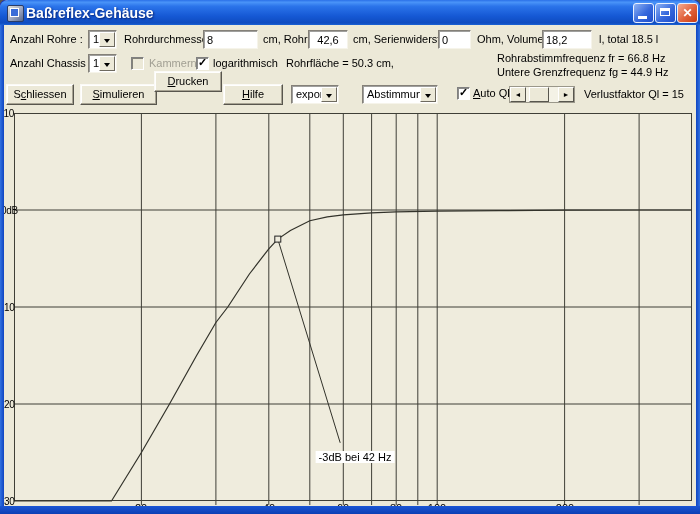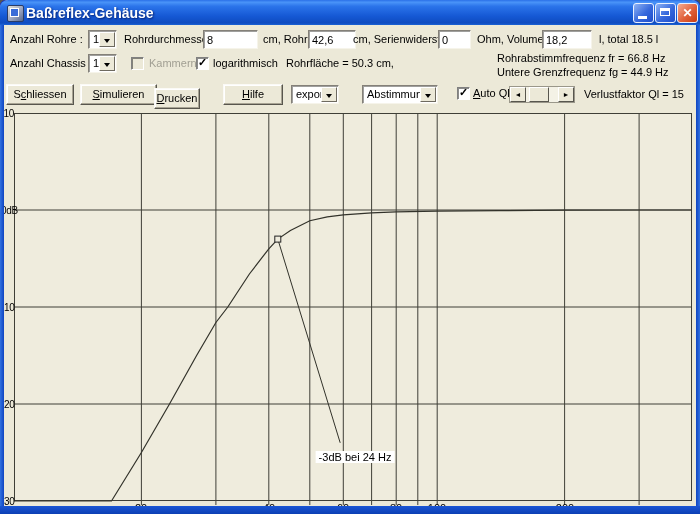--- a/index.html
+++ b/index.html
@@ -118,21 +118,21 @@
   <span class="lab" style="left:10px;top:33px">Anzahl Rohre :</span>
   <div class="combo" style="left:88px;top:30px;width:29px">
     <span class="combo-val">1</span>
     <span class="combo-btn">
         <span class="tri"></span>
       </span>
   </div>
   <span class="lab" style="left:124px;top:33px">Rohrdurchmesser</span>
   <input class="tbox" style="left: 203px; top: 30px; width: 55px;" value="8">
   <span class="lab" style="left:263px;top:33px">cm, Rohrlänge</span>
-  <input class="tbox" style="left: 308px; top: 30px; width: 48px;" value="42,6">
+  <input class="tbox" style="left: 308px; top: 30px; width: 40px; text-align: center;" value="42,6">
   <span class="lab" style="left:353px;top:33px">cm, Serienwiderstand</span>
   <input class="tbox" style="left: 438px; top: 30px; width: 33px;" value="0">
   <span class="lab" style="left:477px;top:33px">Ohm, Volumen</span>
   <input class="tbox" style="left: 542px; top: 30px; width: 50px;" value="18,2">
   <span class="lab" style="left:599px;top:33px">l, total 18.5 l</span>
 
   <span class="lab" style="left:10px;top:57px">Anzahl Chassis :</span>
   <div class="combo" style="left:88px;top:54px;width:29px">
     <span class="combo-val">1</span>
     <span class="combo-btn">
@@ -148,21 +148,21 @@
   <span class="lab" style="left:286px;top:57px">Rohrfläche = 50.3 cm,</span>
   <span class="lab" style="left:497px;top:52px">Rohrabstimmfrequenz fr = 66.8 Hz</span>
   <span class="lab" style="left:497px;top:66px">Untere Grenzfrequenz fg = 44.9 Hz</span>
 
   <div class="btn" style="left:6px;top:84px;width:68px">
     <span>S</span><span class="u">c</span><span>hliessen</span>
   </div>
   <div class="btn" style="left:80px;top:84px;width:77px">
     <span></span><span class="u">S</span><span>imulieren</span>
   </div>
-  <div class="btn" style="left:154px;top:88px;width:46px">
+  <div class="btn" style="left:154px;top:71px;width:68px">
     <span></span><span class="u">D</span><span>rucken</span>
   </div>
   <div class="btn" style="left:223px;top:84px;width:60px">
     <span></span><span class="u">H</span><span>ilfe</span>
   </div>
   <div class="combo" style="left:291px;top:85px;width:48px">
     <span class="combo-val">export</span>
     <span class="combo-btn">
         <span class="tri"></span>
       </span>
@@ -194,14 +194,14 @@
   <div class="capbtn btn-min">
       <span class="min-glyph"></span>
     </div>
   <div class="capbtn btn-max">
       <span class="max-glyph"></span>
     </div>
   <div class="capbtn btn-close">
       <span class="close-glyph">✕</span>
     </div>
 
-<div class="annotation" style="left: 355px; top: 457px;">-3dB bei 24 Hz</div>
+<div class="annotation" style="left: 355px; top: 457px;">-3dB bei 42 Hz</div>
   </div>
 
 </body></html>

